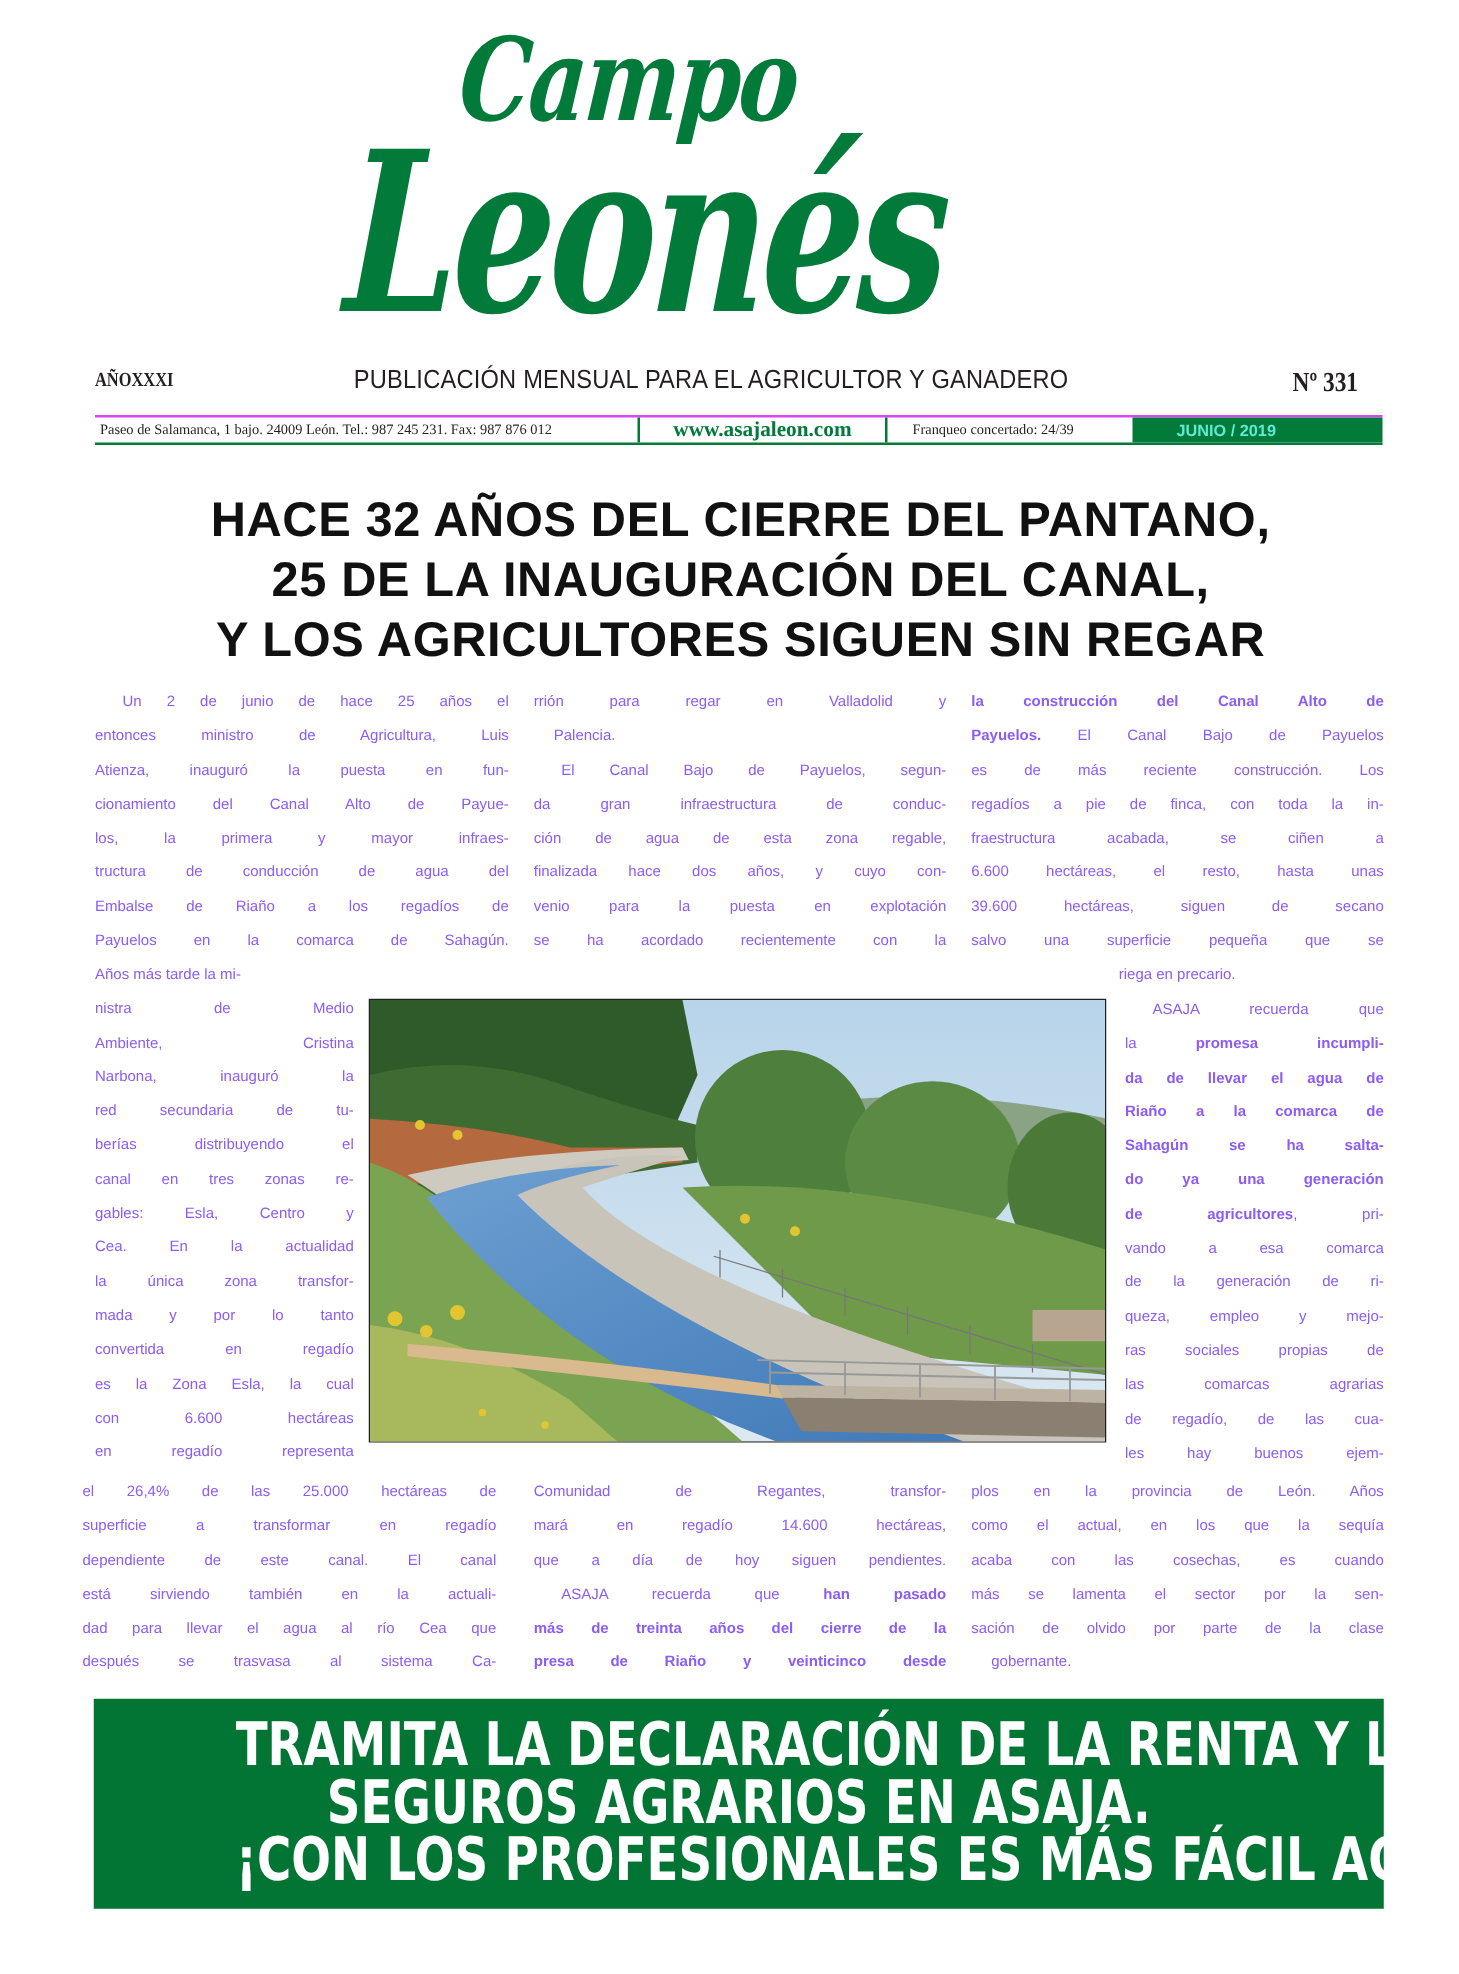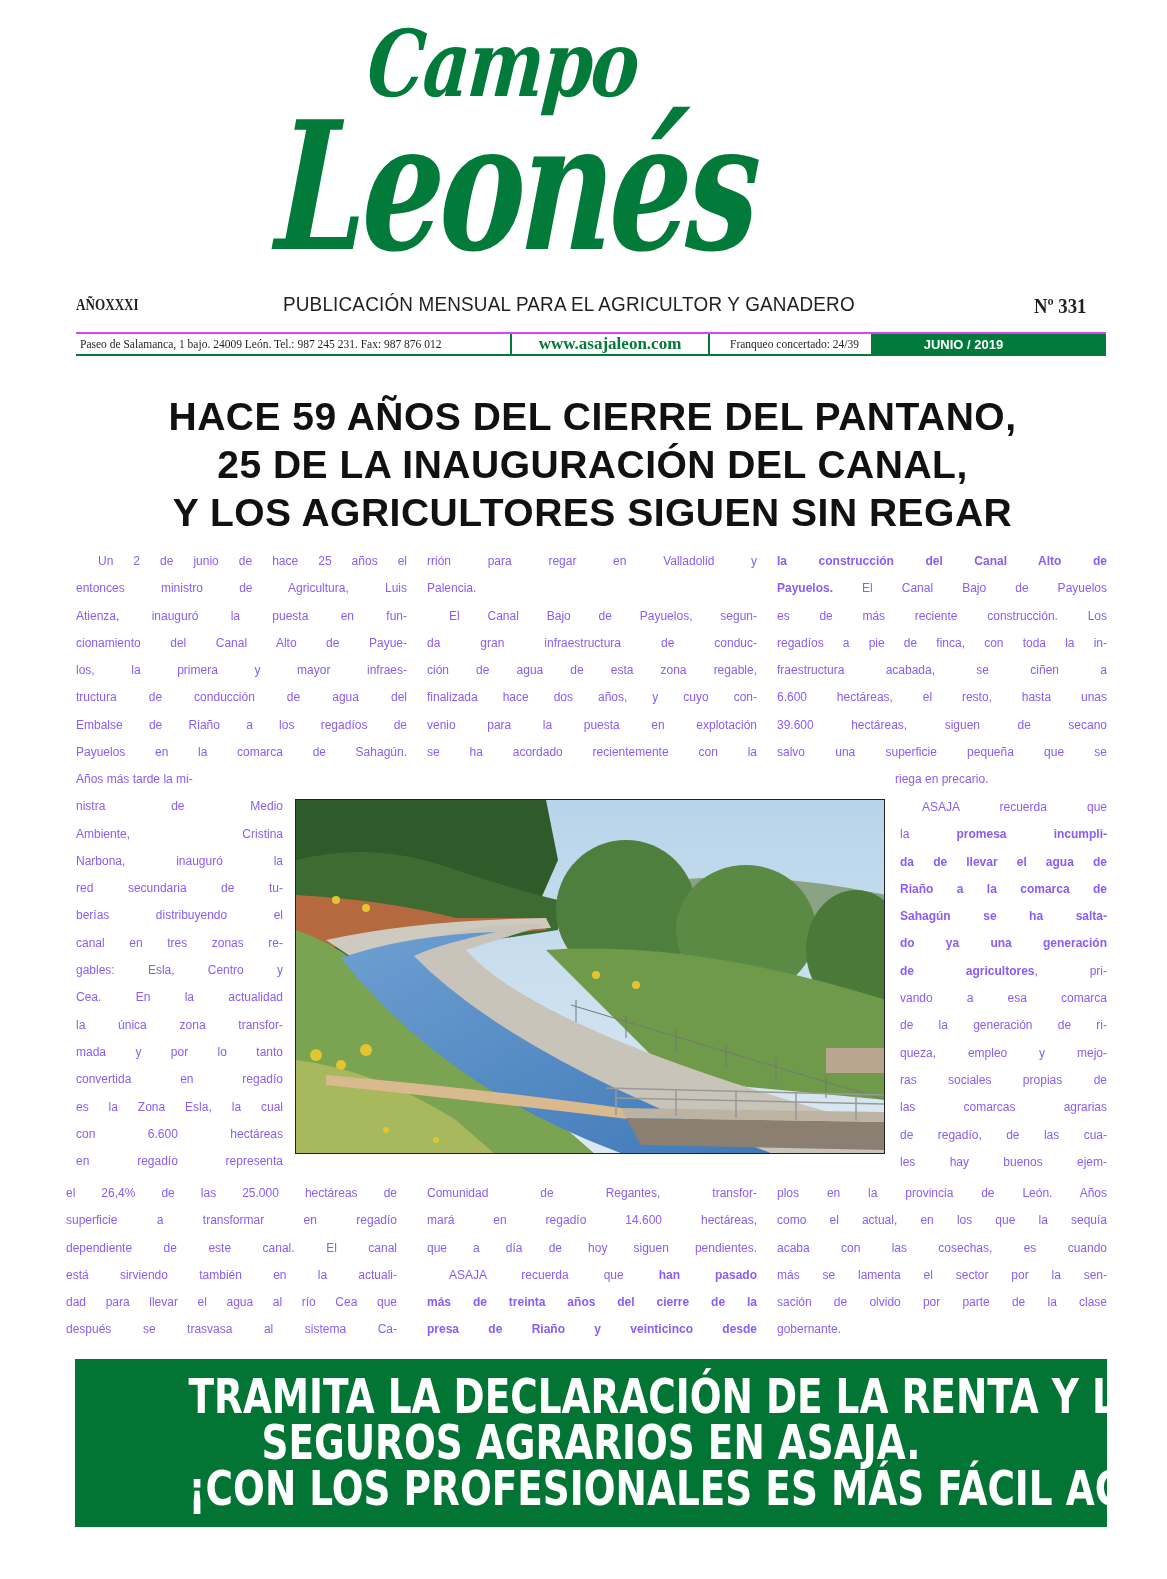--- a/index.html
+++ b/index.html
@@ -8,29 +8,29 @@
   
   .logo-campo { left: 372px; top: 18px; font-family: "DejaVu Serif", serif; font-weight: bold; font-style: italic; font-size: 92px; color: #027a3a; letter-spacing: -2px; line-height: 1; transform: scaleX(0.78) skewX(-6deg); transform-origin: left top; }
   .logo-leones { left: 282px; top: 98px; font-family: "DejaVu Serif", serif; font-weight: bold; font-style: italic; font-size: 178px; color: #027a3a; letter-spacing: -6px; line-height: 1; transform: scaleX(0.72) skewX(-4deg); transform-origin: left top; }
   .year-label { left: 76px; top: 296px; font-family: "Liberation Serif", serif; font-weight: bold; font-size: 16px; color: #231f20; transform: scaleX(0.82); transform-origin: left top; }
   .subtitle { left: 283px; top: 292px; font-family: "Liberation Sans", sans-serif; font-size: 21px; color: #231f20; letter-spacing: 0.2px; transform: scaleX(0.9); transform-origin: left top; white-space: nowrap; }
   .issue-number { left: 1034px; top: 293px; font-family: "Liberation Serif", serif; font-weight: bold; font-size: 22px; color: #231f20; transform: scaleX(0.85); transform-origin: left top; }
   .info-bar { left: 76px; top: 332px; width: 1030px; height: 24px; border-top: 2px solid #d946ef; border-bottom: 2px solid #027a3a; box-sizing: border-box; display: flex; }
   .info-bar > div { height: 100%; display: flex; align-items: center; box-sizing: border-box; white-space: nowrap; }
   .info-address { width: 436px; padding-left: 4px; font-family: "Liberation Serif", serif; font-size: 11.5px; border-right: 2px solid #027a3a; }
   .info-web { width: 198px; justify-content: center; font-family: "Liberation Serif", serif; font-weight: bold; font-size: 17px; color: #027a3a; border-right: 2px solid #027a3a; }
-  .info-franqueo { width: 161px; padding-left: 20px; font-family: "Liberation Serif", serif; font-size: 11.5px; }
-  .info-date { flex: 1; background: #027a3a; color: #ffffff; justify-content: center; font-family: "Liberation Sans", sans-serif; font-weight: bold; font-size: 13px; padding-right: 50px; }
+  .info-franqueo { width: 196px; padding-left: 20px; font-family: "Liberation Serif", serif; font-size: 11.5px; }
+  .info-date { flex: 1; background: #027a3a; color: #5eead4; justify-content: center; font-family: "Liberation Sans", sans-serif; font-weight: bold; font-size: 13px; padding-right: 50px; }
   
   .headline { left: 60px; top: 393px; width: 1065px; text-align: center; font-family: "Liberation Sans", sans-serif; font-weight: bold; font-size: 39px; line-height: 48px; color: #111111; letter-spacing: 0.5px; }
   .headline div { white-space: nowrap; }
   
   .col { font-family: "Liberation Sans", sans-serif; font-size: 12px; line-height: 27.3px; color: #8b5cf6; text-align: justify; hyphens: none; }
   .line { display: block; text-align: justify; text-align-last: justify; white-space: nowrap; overflow: visible; height: 27.3px; }
-  .line.last { text-align-last: left; }
+  .line.last { text-align-last: left; margin-left: 16px; }
   .line.indent { padding-left: 22px; }
   .line.center { text-align: center; text-align-last: center; }
   b { font-weight: bold; }
   .photo { left: 295px; top: 799px; width: 590px; height: 355px; border: 1.5px solid #222; box-sizing: border-box; overflow: hidden; }
   .banner { left: 75px; top: 1359px; width: 1032px; height: 168px; background: #027535; color: #ffffff; text-align: center; font-family: "DejaVu Sans", sans-serif; font-weight: bold; font-size: 48px; line-height: 46px; }
   .banner .bl { white-space: nowrap; transform: scaleX(0.78); transform-origin: center; }
 </style>
 </head>
 <body>
 
@@ -41,21 +41,21 @@
 <div class="abs issue-number">Nº 331</div>
 
 <div class="abs info-bar">
   <div class="info-address">Paseo de Salamanca, 1 bajo.  24009 León.  Tel.: 987 245 231.  Fax: 987 876 012</div>
   <div class="info-web">www.asajaleon.com</div>
   <div class="info-franqueo">Franqueo concertado: 24/39</div>
   <div class="info-date">JUNIO / 2019</div>
 </div>
 
 <div class="abs headline">
-  <div>HACE 59 AÑOS DEL CIERRE DEL PANTANO,</div>
+  <div>HACE 32 AÑOS DEL CIERRE DEL PANTANO,</div>
   <div>25 DE LA INAUGURACIÓN DEL CANAL,</div>
   <div>Y LOS AGRICULTORES SIGUEN SIN REGAR</div>
 </div>
 
 <div class="abs col" style="left:76px; top:548px; width:331px;">
   <span class="line indent">Un 2 de junio de hace 25 años el</span>
   <span class="line">entonces ministro de Agricultura, Luis</span>
   <span class="line">Atienza, inauguró la puesta en fun-</span>
   <span class="line">cionamiento del Canal Alto de Payue-</span>
   <span class="line">los, la primera y mayor infraes-</span>

